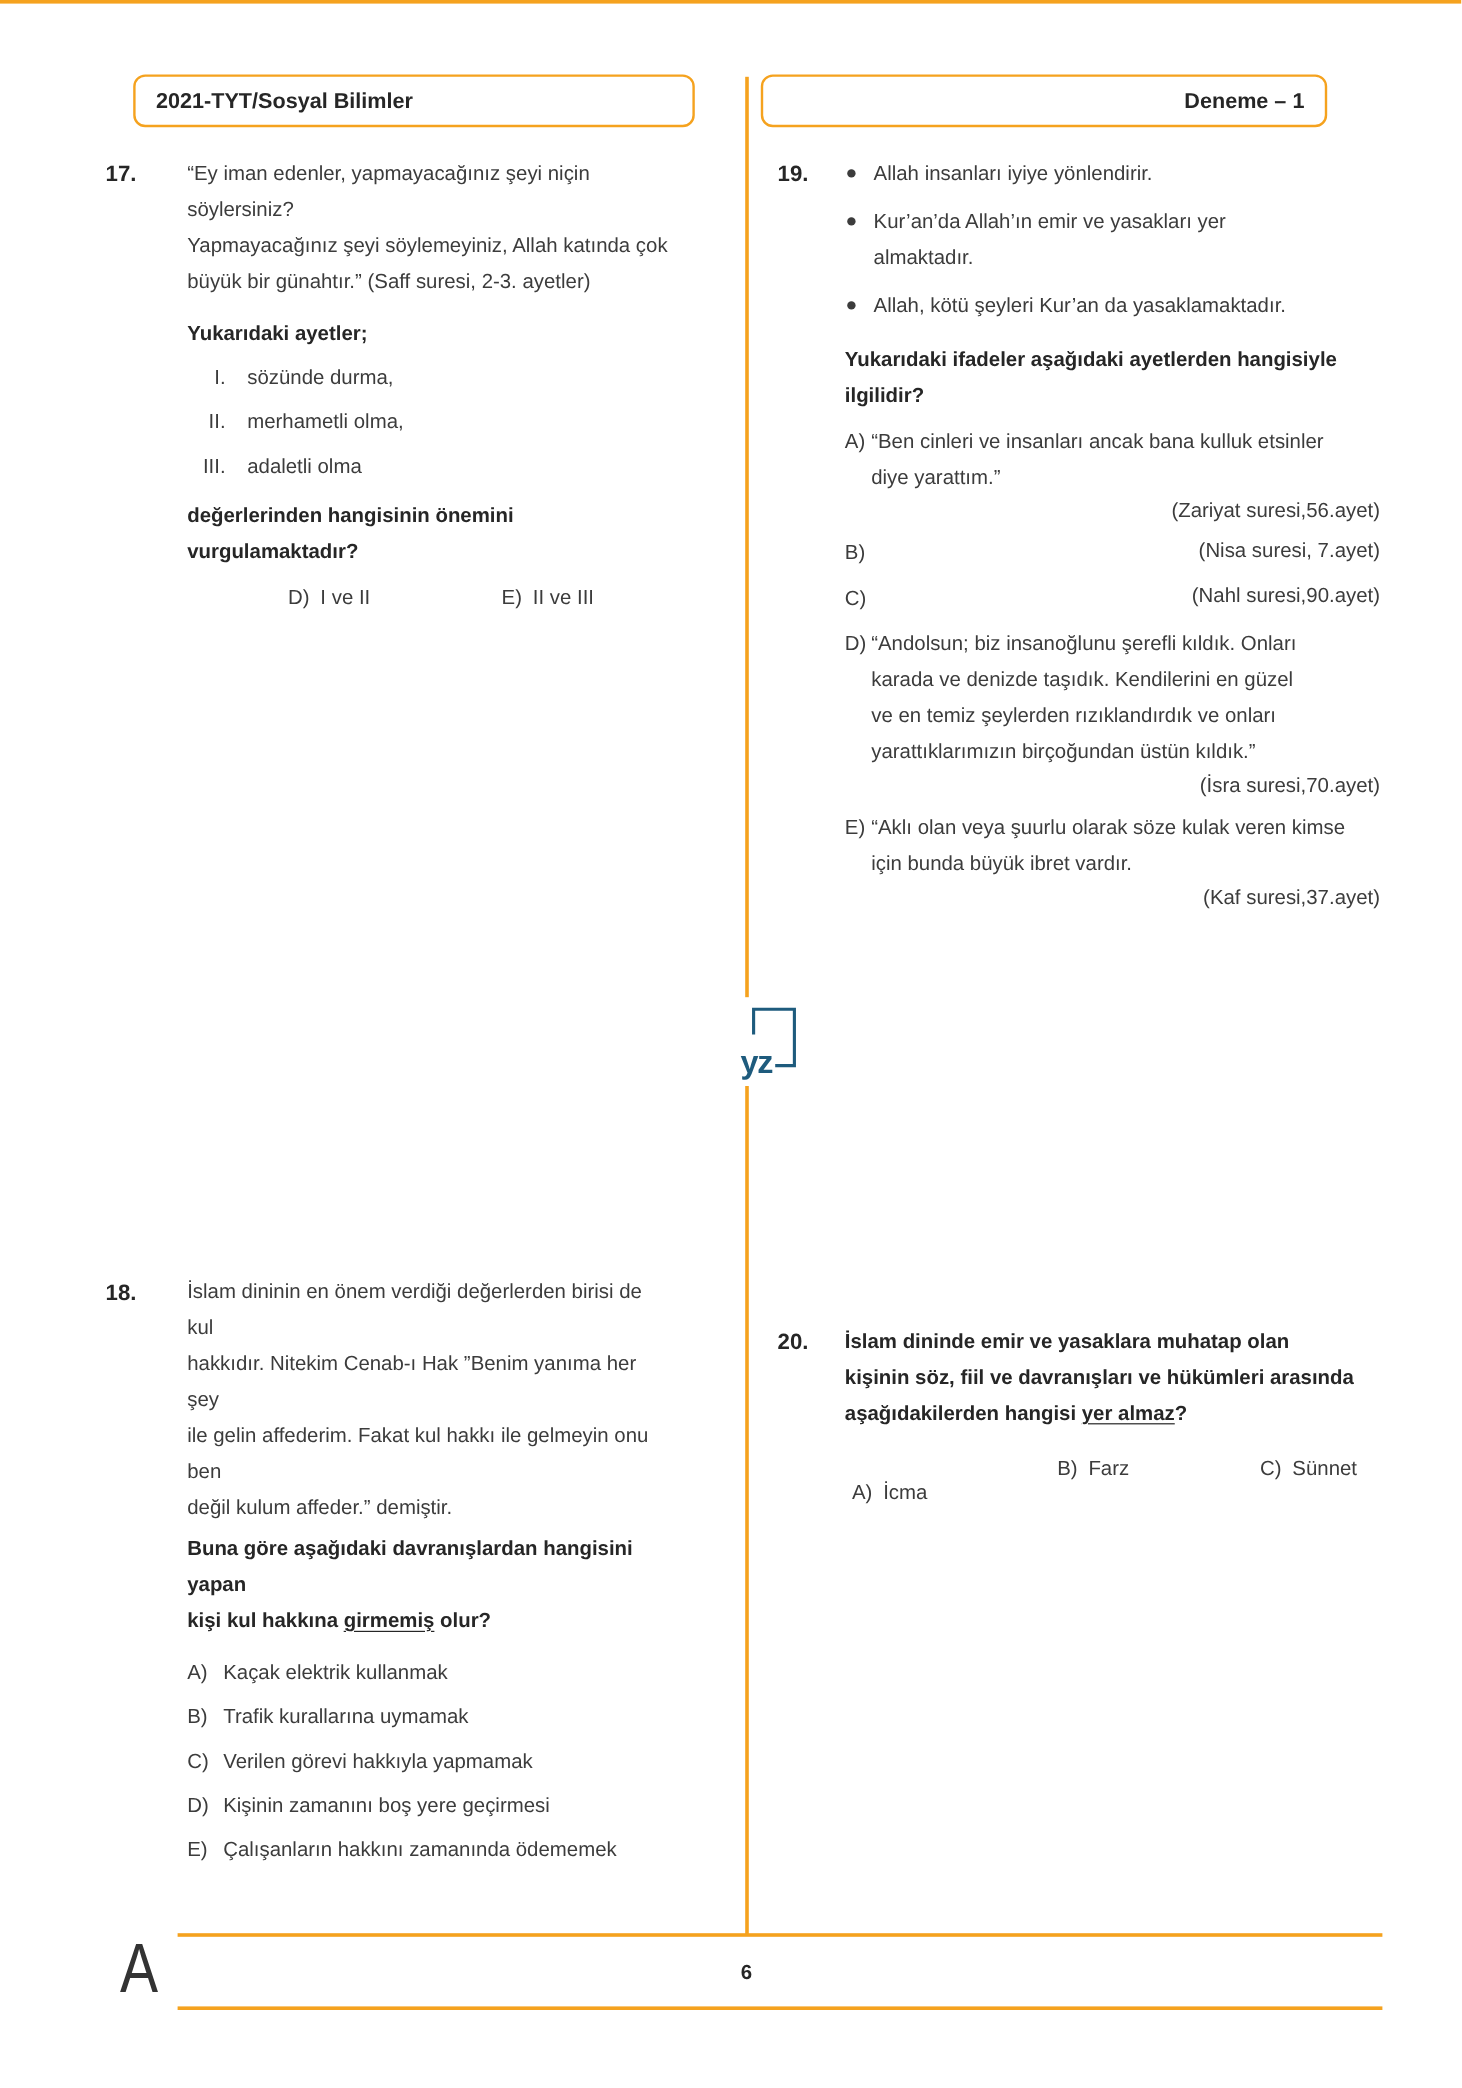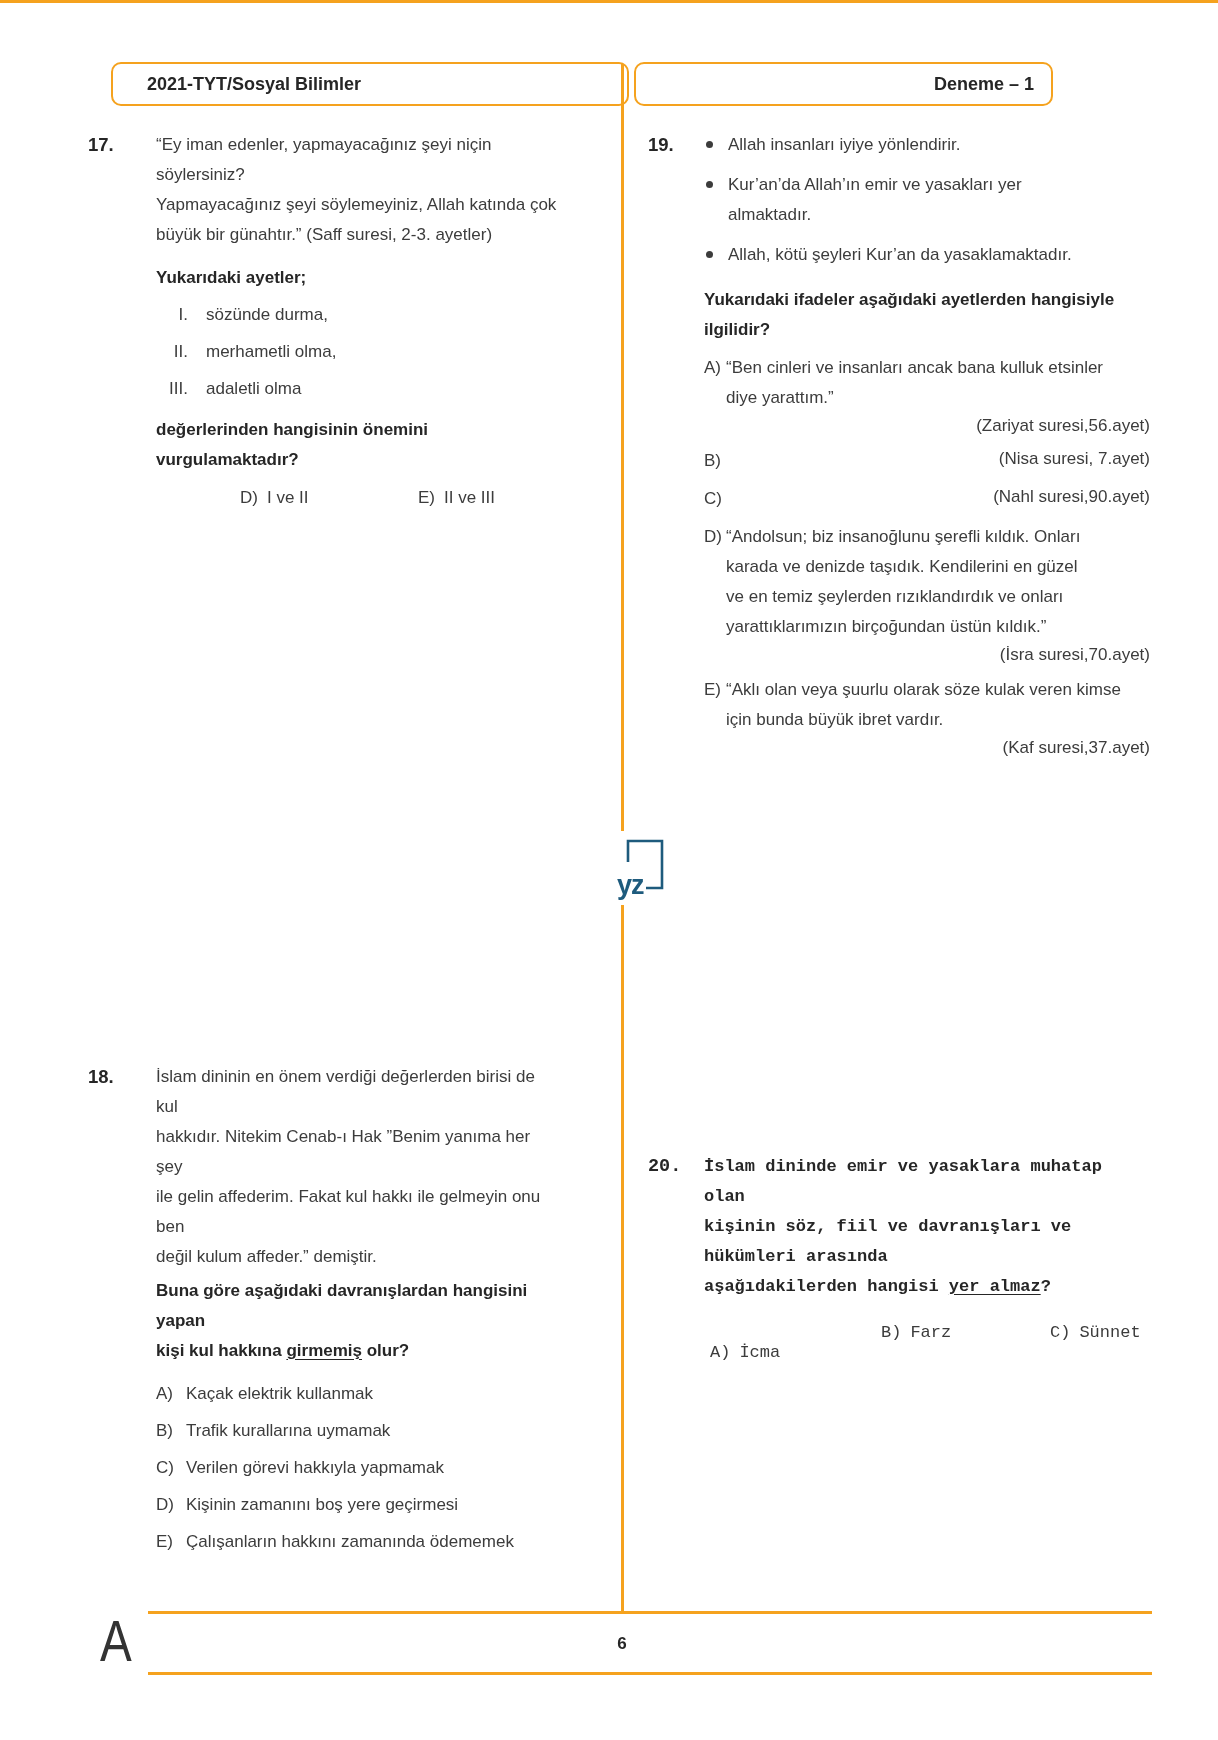--- a/index.html
+++ b/index.html
@@ -9,39 +9,39 @@
   }
   .top-border { position:absolute; top:0; left:0; width:1218px; height:3px; background:#F5A21E; }
 
   
   .hbox {
     position:absolute; top:62px; height:44px; box-sizing:border-box;
     border:2.5px solid #F5A21E; border-radius:10px;
     display:flex; align-items:center;
     font-size:18px; font-weight:bold; color:#262626;
   }
-  .hbox-left  { left:111px; width:518px; padding-left:34px; }
-  .hbox-right { left:634px; width:419px; justify-content:flex-end; padding-right:17px; }
+  .hbox-left  { left:111px; width:468px; padding-left:17px; }
+  .hbox-right { left:634px; width:472px; justify-content:flex-end; padding-right:17px; }
 
   
   .vline { position:absolute; left:621px; width:3px; background:#F5A21E; }
   .vline-top    { top:64px;  height:767px; }
   .vline-bottom { top:905px; height:707px; }
 
   
   .logo { position:absolute; left:594px; top:834px; width:56px; height:66px;margin-left:21px; }
 
   
   .q { position:absolute; display:flex; align-items:flex-start;gap:18px; }
   .q-left  { left:88px;  width:472px; }
   .q-right { left:648px; width:502px; }
   .q17 { top:130px; }
   .q19 { top:130px; }
   .q18 { top:1062px; }
-  .q20 { top:1152px;font-family:Liberation Mono, monospace; }
+  .q20 { top:1103px; }
   .qnum { font-weight:bold; font-size:18.5px; line-height:30px; color:#262626; flex:0 0 auto; }
   .q-left  .qnum { width:50px; }
   .q-right .qnum { width:38px; }
   .qbody { flex:1; font-size:17px; line-height:30px; color:#3c3c3c; }
 
   .para { white-space:pre-line; }
   .stem { font-weight:bold; color:#262626; white-space:pre-line; }
   .ustem { text-decoration:underline; text-underline-offset:3px; }
 
   

